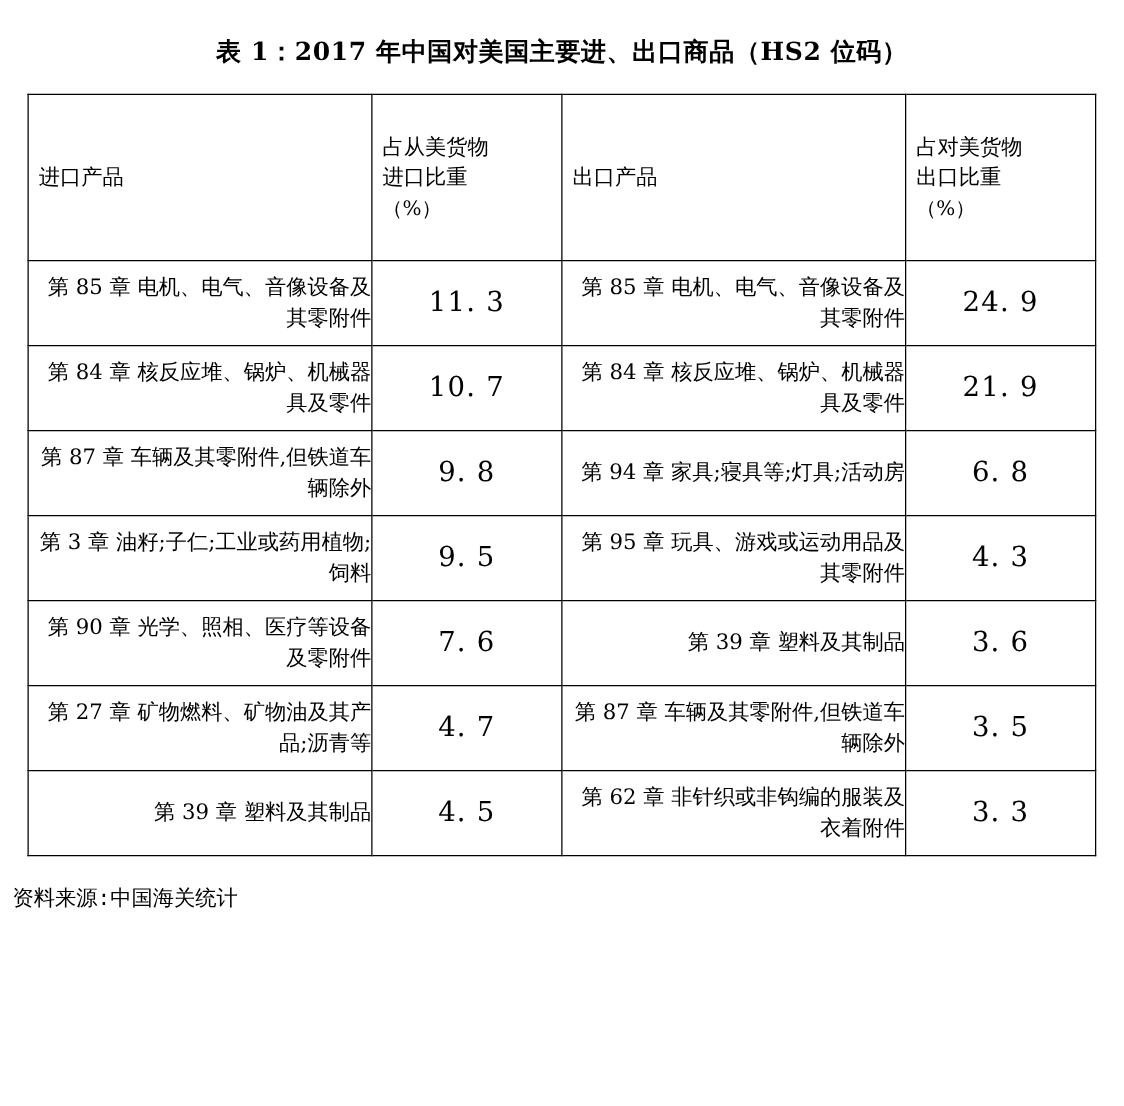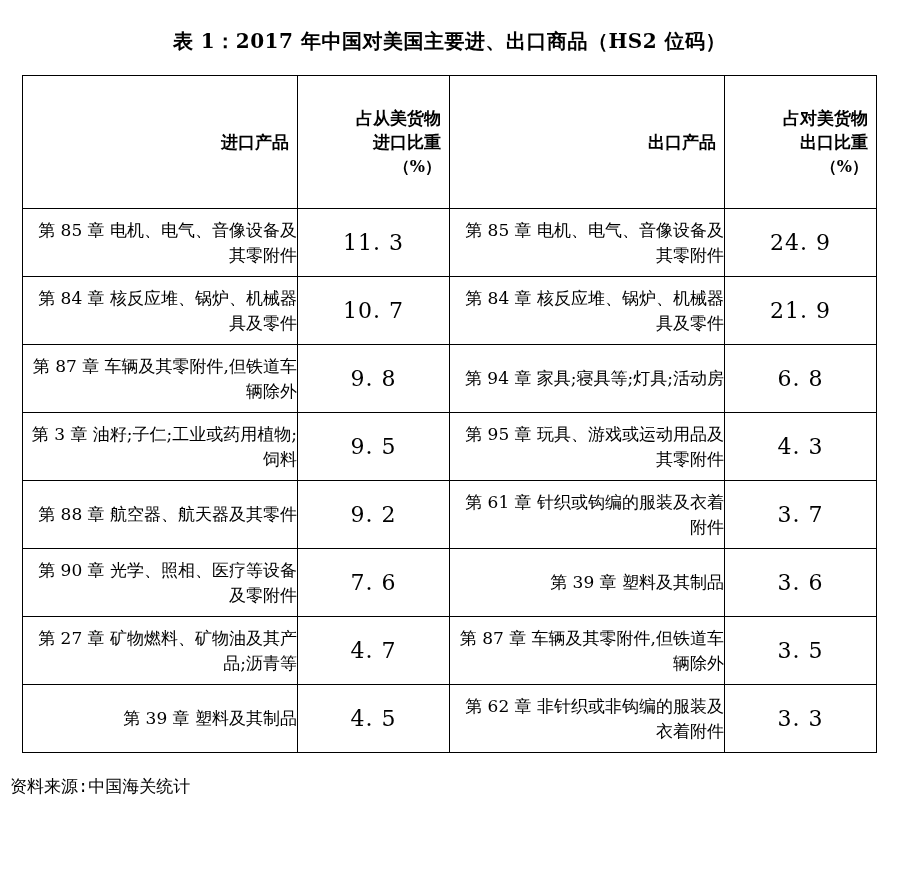--- a/index.html
+++ b/index.html
@@ -40,23 +40,23 @@
     table-layout: fixed;
     font-family: "DejaVu Serif", "Liberation Serif", serif;
     font-size: 17px;
   }
   table.data td, table.data th {
     border: 1px solid #000000;
     padding: 0;
     vertical-align: middle;
   }
   table.data thead th {
-    font-weight: bold;
+    font-weight: normal;
     height: 124px;
-    text-align: right;
+    text-align: left;
     line-height: 1.45;
     padding: 4px 8px;
   }
   .hdr-line { display: block; }
   .hdr-pct { display: block; font-size: 16px; }
   table.data tbody td {
     height: 67px;
     line-height: 1.45;
   }
   td.prod {
@@ -130,26 +130,20 @@
           <td class="prod">第 94 章 家具;寝具等;灯具;活动房</td>
           <td class="pct">6. 8</td>
         </tr>
         <tr>
           <td class="prod">第 3 章 油籽;子仁;工业或药用植物;饲料</td>
           <td class="pct">9. 5</td>
           <td class="prod">第 95 章 玩具、游戏或运动用品及其零附件</td>
           <td class="pct">4. 3</td>
         </tr>
         <tr>
-          <td class="prod">第 88 章 航空器、航天器及其零件</td>
-          <td class="pct">9. 2</td>
-          <td class="prod">第 61 章 针织或钩编的服装及衣着附件</td>
-          <td class="pct">3. 7</td>
-        </tr>
-        <tr>
           <td class="prod">第 90 章 光学、照相、医疗等设备及零附件</td>
           <td class="pct">7. 6</td>
           <td class="prod">第 39 章 塑料及其制品</td>
           <td class="pct">3. 6</td>
         </tr>
         <tr>
           <td class="prod">第 27 章 矿物燃料、矿物油及其产品;沥青等</td>
           <td class="pct">4. 7</td>
           <td class="prod">第 87 章 车辆及其零附件,但铁道车辆除外</td>
           <td class="pct">3. 5</td>

